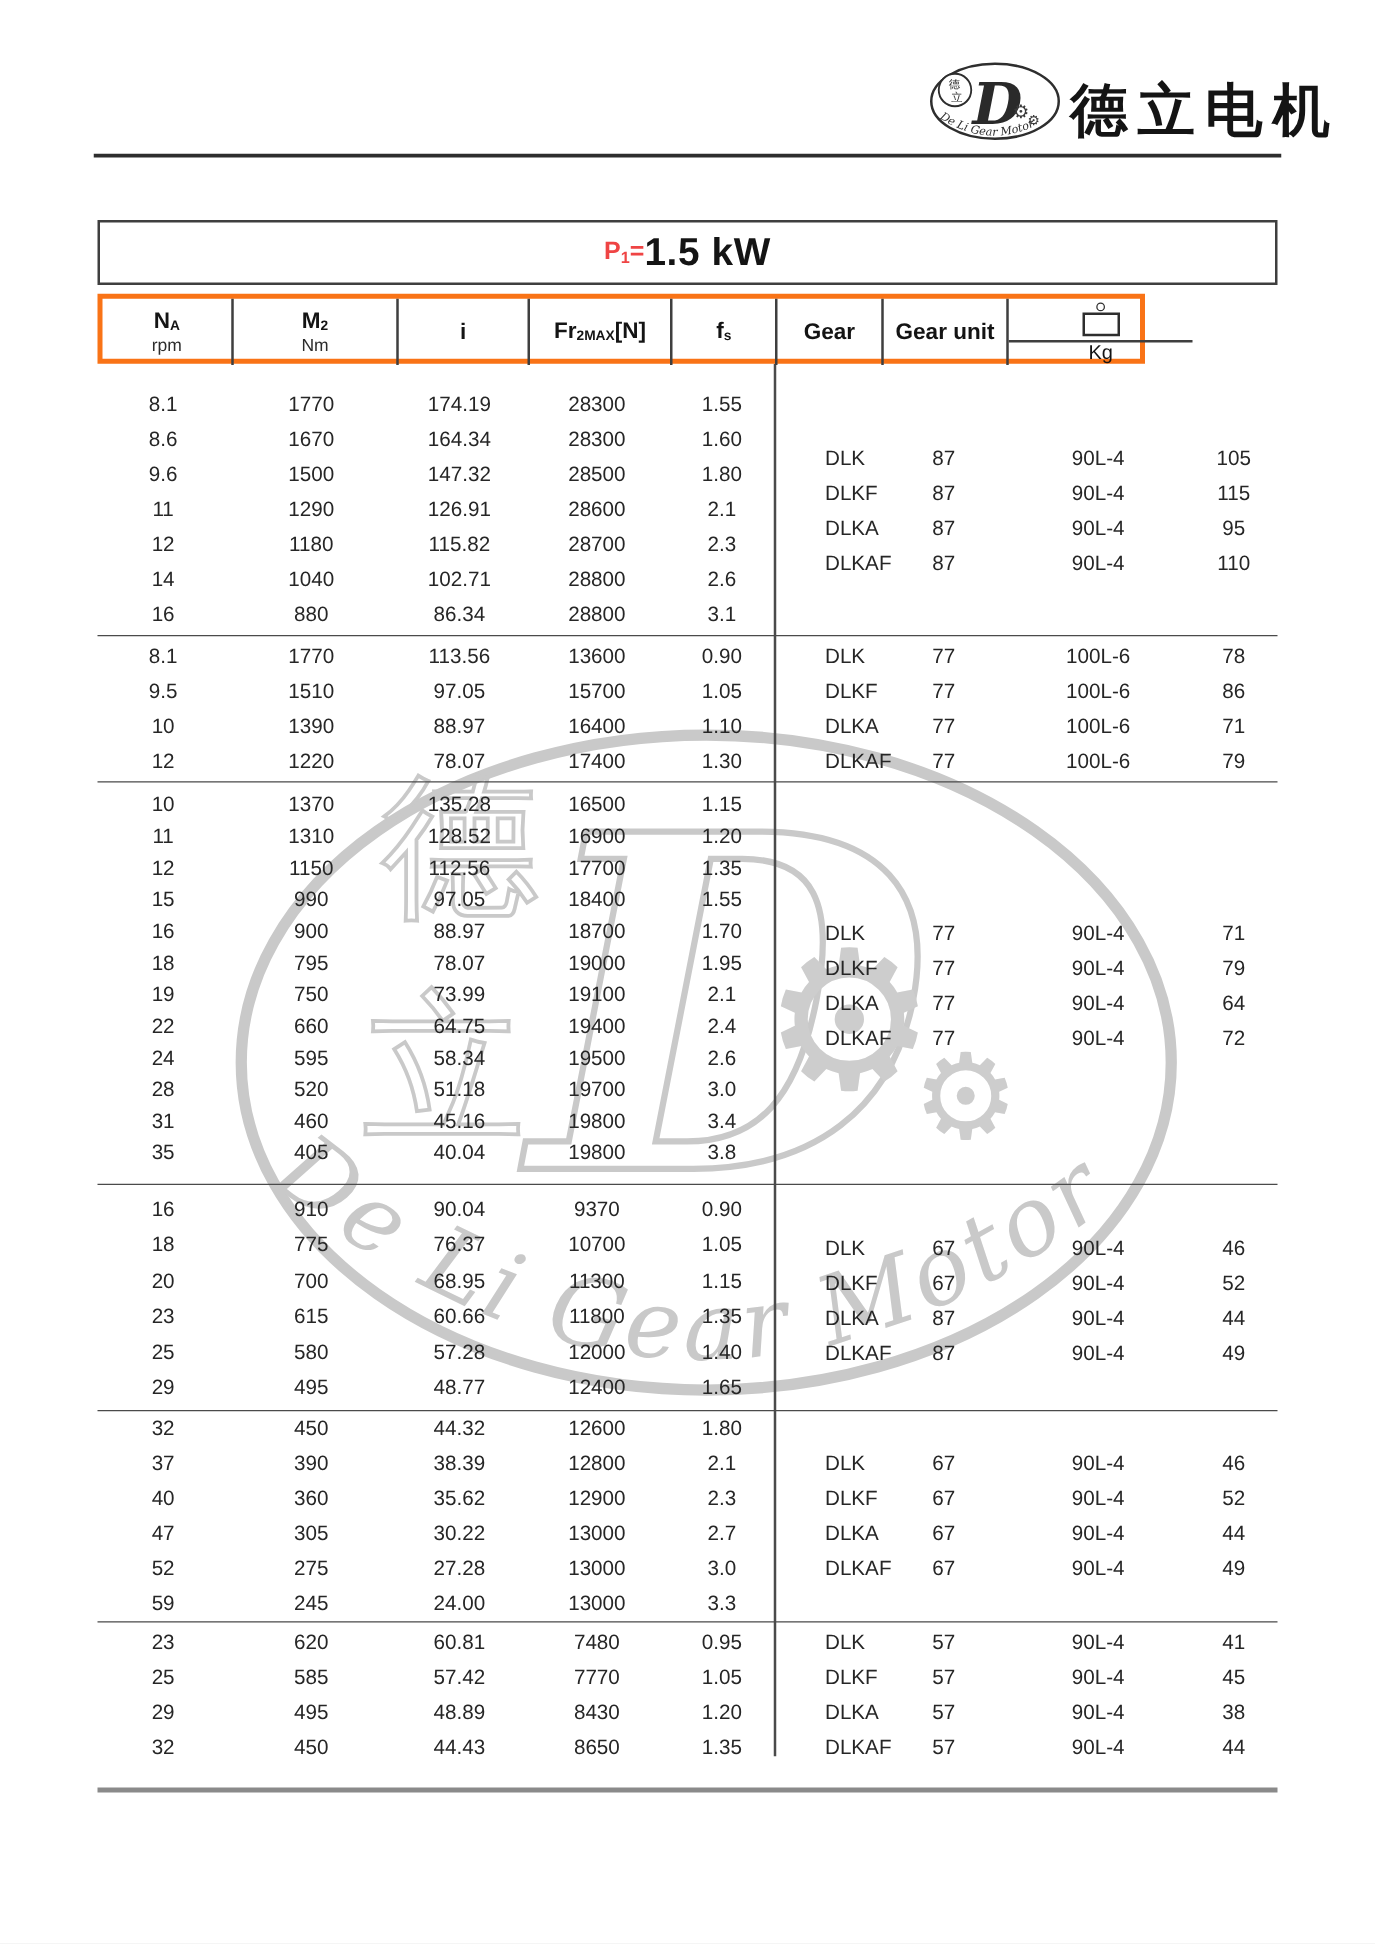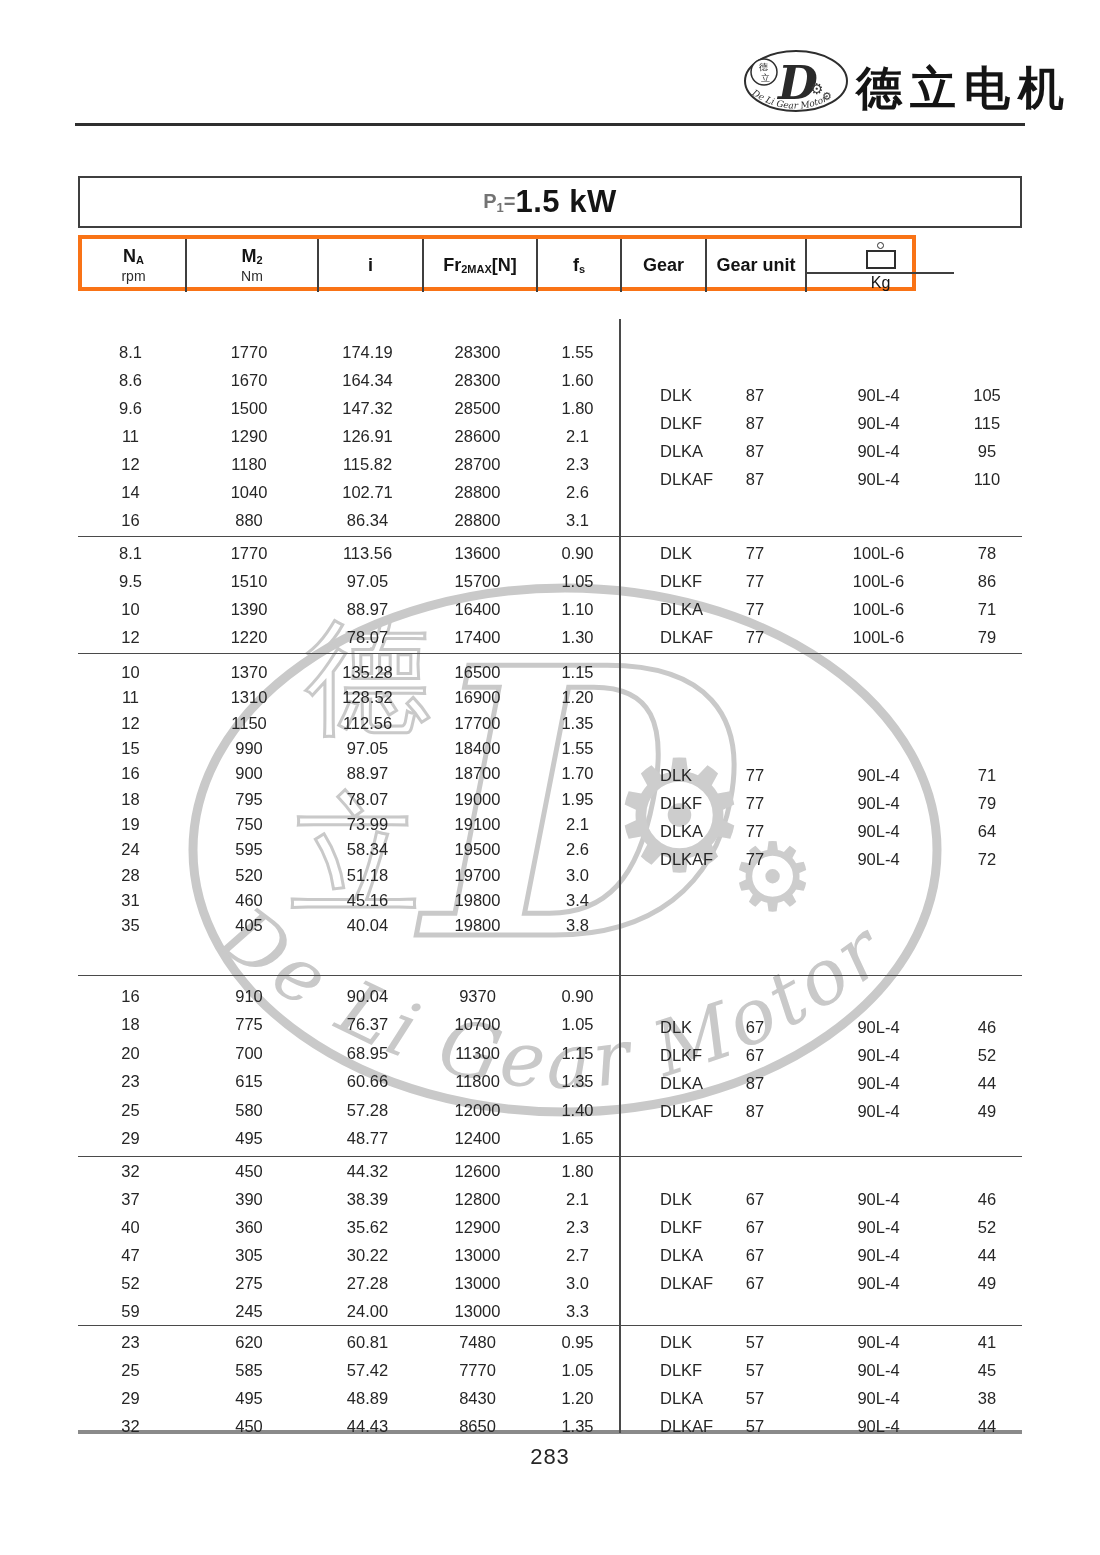--- a/index.html
+++ b/index.html
@@ -13,21 +13,21 @@
               font-family:"DejaVu Serif",serif;font-weight:bold;font-size:46px;
               letter-spacing:8px;color:#141414;white-space:nowrap;line-height:64px;}
   .header-rule{position:absolute;left:75px;top:123px;width:950px;height:3px;background:#2e2e2e;}
 
   
   .watermark{position:absolute;left:140px;top:540px;width:860px;height:640px;z-index:0;pointer-events:none;}
 
   
   .title-box{position:absolute;left:78px;top:176px;width:944px;height:52px;box-sizing:border-box;
              border:2px solid #3f3f3f;display:flex;align-items:center;justify-content:center;z-index:2;background:transparent;}
-  .title-p{font-weight:bold;font-size:20px;color:#737373;}
+  .title-p{font-weight:bold;font-size:20px;color:#ef4444;}
   .title-p .sub{font-size:13px;}
   .title-power{font-weight:bold;font-size:31px;color:#141414;letter-spacing:0.5px;}
 
   
   .col-headers{position:absolute;left:78px;top:235px;width:838px;height:56px;box-sizing:border-box;
                border:4px solid #f97316;display:grid;
                grid-template-columns:105px 132px 105px 114px 84px 85px 100px 147px 1fr;z-index:2;}
   .hcell{border-right:2px solid #3f3f3f;display:flex;flex-direction:column;align-items:center;justify-content:center;
          font-weight:bold;color:#141414;font-size:18px;line-height:1.05;}
   .hcell:last-child{border-right:none;}
@@ -36,21 +36,21 @@
   .hsub{font-size:11px;vertical-align:-2px;}
   
   .kg-cell{padding:0;justify-content:flex-start;}
   .kg-icon{display:flex;flex-direction:column;align-items:center;margin-top:3px;}
   .kg-circle{width:7px;height:7px;border:1.5px solid #2e2e2e;border-radius:50%;box-sizing:border-box;background:#fff;}
   .kg-rect{width:30px;height:19px;border:2px solid #2e2e2e;box-sizing:border-box;margin-top:1px;background:#fff;}
   .kg-divider{width:100%;border-top:2px solid #3f3f3f;margin-top:3px;}
   .kg-label{font-weight:normal;font-size:16px;color:#141414;margin-top:1px;}
 
   
-  .data-area{position:absolute;left:78px;top:291px;width:944px;height:1141px;z-index:1;margin-top:28px;}
+  .data-area{position:absolute;left:78px;top:291px;width:944px;height:1141px;z-index:1;}
   .v-divider{position:absolute;left:541px;top:0;width:2px;height:1114px;background:#4a4a4a;z-index:3;}
   .block{position:relative;display:flex;box-sizing:border-box;}
   .block + .block{border-top:1.6px solid #4a4a4a;}
   .block-left{width:542px;box-sizing:border-box;display:flex;flex-direction:column;}
   .block-right{width:402px;box-sizing:border-box;display:flex;flex-direction:column;justify-content:center;}
   .drow{display:grid;grid-template-columns:105px 132px 105px 115px 85px;align-items:center;}
   .trow{display:grid;grid-template-columns:85px 100px 147px 70px;align-items:center;height:28px;}
   .drow span,.trow span{text-align:center;font-size:16.5px;color:#262626;}
   .trow .type-cell{text-align:left;padding-left:40px;}
   
@@ -329,20 +329,27 @@
               <span>1.95</span>
             </div>
             <div class="drow">
               <span>19</span>
               <span>750</span>
               <span>73.99</span>
               <span>19100</span>
               <span>2.1</span>
             </div>
             <div class="drow">
+              <span>22</span>
+              <span>660</span>
+              <span>64.75</span>
+              <span>19400</span>
+              <span>2.4</span>
+            </div>
+            <div class="drow">
               <span>24</span>
               <span>595</span>
               <span>58.34</span>
               <span>19500</span>
               <span>2.6</span>
             </div>
             <div class="drow">
               <span>28</span>
               <span>520</span>
               <span>51.18</span>
@@ -591,17 +598,14 @@
               <span>90L-4</span>
               <span>44</span>
             </div>
           </div>
         </section>
       </div>
   </div>
 
   <div class="bottom-rule"></div>
 
-  <div class="footer">
-    <span class="page-number">283</span>
-  </div>
 
 </div>
 
 </body></html>

